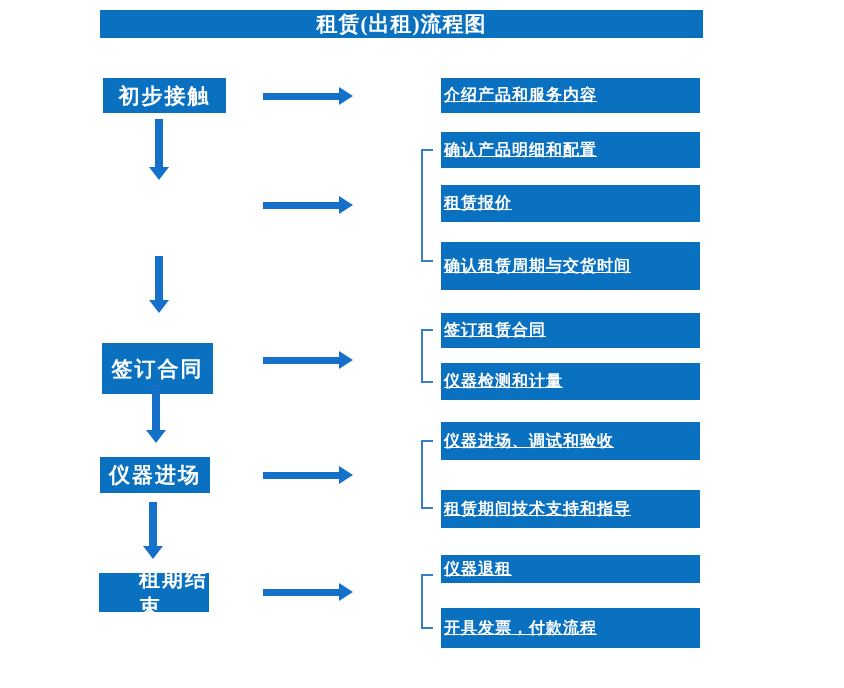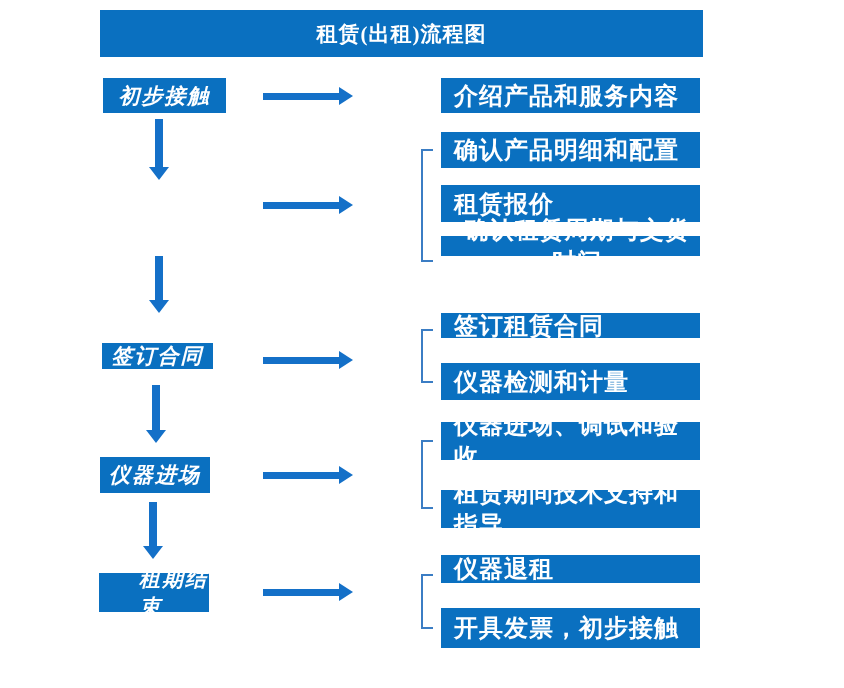--- a/index.html
+++ b/index.html
@@ -4,35 +4,35 @@
 <style>
   html,body{margin:0;padding:0;background:#ffffff;}
   #canvas{
     position:relative;width:844px;height:688px;background:#ffffff;overflow:hidden;
     font-family:"Liberation Serif","DejaVu Serif",serif;
   }
   .blue-box{
     position:absolute;background:#0a70c0;color:#ffffff;font-weight:bold;
     display:flex;align-items:center;box-sizing:border-box;
   }
-  .title-bar{left:100px;top:10px;width:603px;height:47px;justify-content:center;font-size:21px;letter-spacing:1px;}
-  .step-box{font-size:21px;justify-content:center;letter-spacing:2px;font-style:italic;}
-  .detail-box{left:441px;width:259px;font-size:24px;padding-left:13px;letter-spacing:1px;}
+  .title-bar{left:100px;top:10px;width:603px;height:28px;justify-content:center;font-size:21px;letter-spacing:1px;}
+  .step-box{font-size:21px;justify-content:center;letter-spacing:2px;}
+  .detail-box{left:441px;width:259px;font-size:16px;padding-left:3px;letter-spacing:1px;text-decoration:underline;}
   
   .step-0{left:103px;top:78px;width:123px;height:35px;}
   .step-1{left:103px;top:187px;width:123px;height:35px;}
-  .step-2{left:102px;top:343px;width:111px;height:26px;}
+  .step-2{left:102px;top:343px;width:111px;height:51px;}
   .step-3{left:100px;top:457px;width:110px;height:36px;}
   .step-4{left:99px;top:573px;width:110px;height:39px;padding-left:40px;}
   
   .d-0-0{top:78px;height:35px;}
   .d-1-0{top:132px;height:36px;}
   .d-1-1{top:185px;height:37px;}
-  .d-1-2{top:236px;height:20px;text-align:center;}
-  .d-2-0{top:313px;height:25px;}
+  .d-1-2{top:242px;height:48px;text-align:center;}
+  .d-2-0{top:313px;height:35px;}
   .d-2-1{top:363px;height:37px;}
   .d-3-0{top:422px;height:38px;}
   .d-3-1{top:490px;height:38px;}
   .d-4-0{top:555px;height:28px;}
   .d-4-1{top:608px;height:40px;}
   
   .h-arrow{position:absolute;left:263px;width:90px;height:18px;display:flex;align-items:center;}
   .h-arrow .shaft{flex:1;height:7px;background:#1470c8;}
   .h-arrow .head{width:0;height:0;border-top:9px solid transparent;border-bottom:9px solid transparent;border-left:14px solid #1470c8;}
   .ha-0{top:87px;}
@@ -117,15 +117,15 @@
   <div class="blue-box detail-box d-1-1">租赁报价</div>
   <div class="blue-box detail-box d-1-2">确认租赁周期与交货时间</div>
 
   <div class="blue-box detail-box d-2-0">签订租赁合同</div>
   <div class="blue-box detail-box d-2-1">仪器检测和计量</div>
 
   <div class="blue-box detail-box d-3-0">仪器进场、调试和验收</div>
   <div class="blue-box detail-box d-3-1">租赁期间技术支持和指导</div>
 
   <div class="blue-box detail-box d-4-0">仪器退租</div>
-  <div class="blue-box detail-box d-4-1">开具发票，初步接触</div>
+  <div class="blue-box detail-box d-4-1">开具发票，付款流程</div>
 
 </div>
 
 </body></html>

